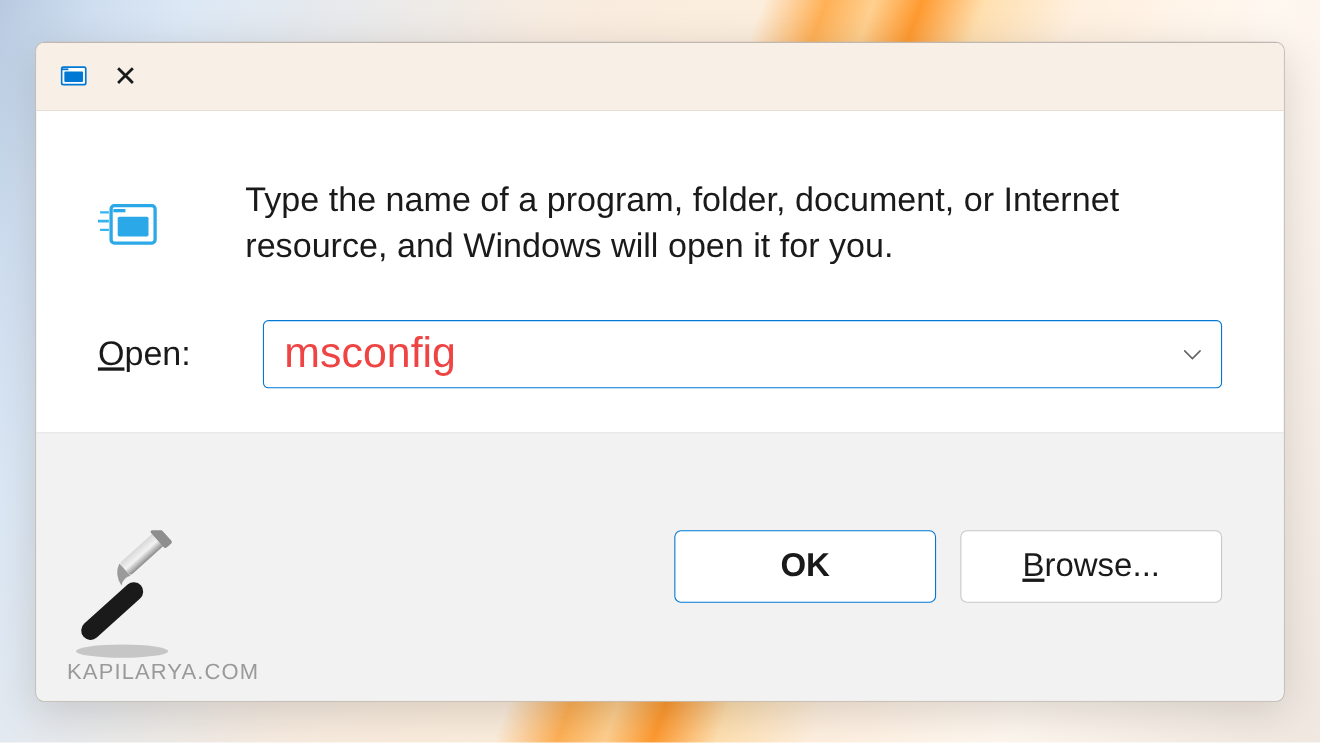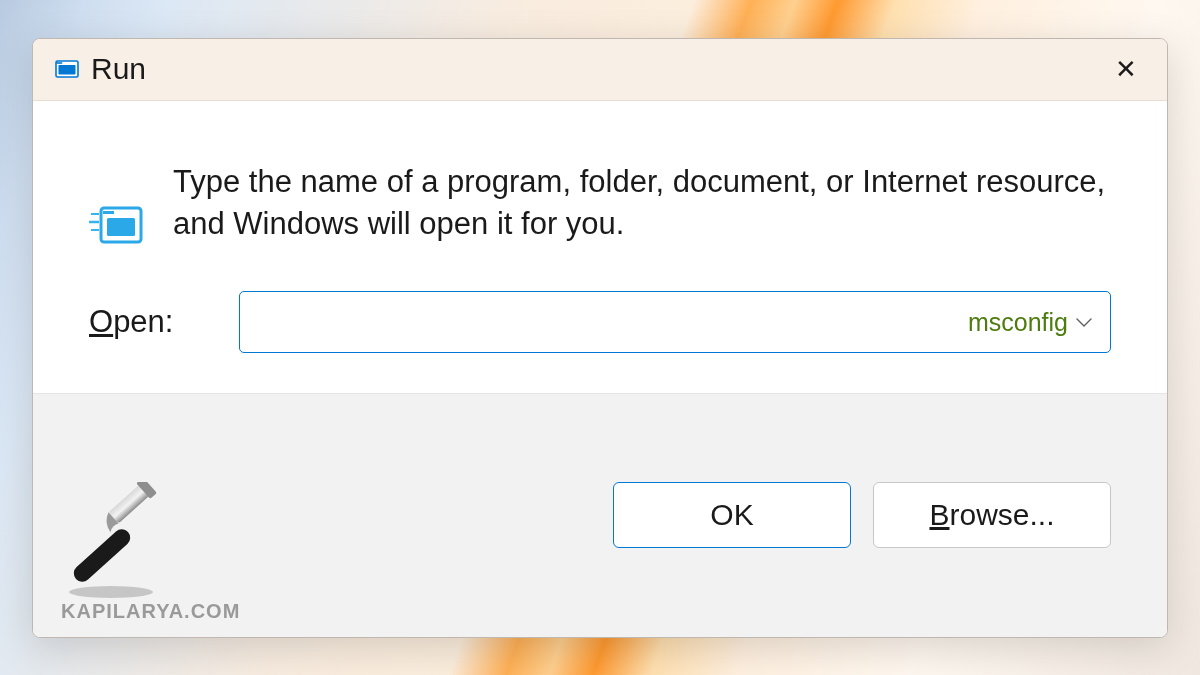--- a/index.html
+++ b/index.html
@@ -62,22 +62,22 @@
     }
     .content-upper {
       padding: 60px 56px 40px 56px;
       background: #ffffff;
       display: flex;
       flex-direction: column;
       gap: 45px;
     }
     .desc-row {
       display: flex;
-      align-items: flex-end;
-      gap: 30px;
+      align-items: center;
+      gap: 80px;
     }
     .run-big-icon {
       width: 54px;
       height: 40px;
       flex-shrink: 0;
       margin-top: 4px;
     }
     .desc-text {
       font-size: 31px;
       line-height: 1.38;
@@ -101,28 +101,27 @@
       border: 1.5px solid #0078d4;
       border-radius: 5px;
       display: flex;
       align-items: center;
       padding: 0 18px;
       background: #fff;
       position: relative;
     }
     .combo-input {
       flex: 1;
-      font-size: 25px;
-      color: #4d7c0f;
+      font-size: 39px;
+      color: #ef4444;
       border: none;
       outline: none;
       background: transparent;
       font-family: inherit;
       padding: 0;
-      text-align: right;
     }
     .combo-chevron {
       color: #606060;
       font-size: 18px;
       margin-left: 8px;
     }
     .content-lower {
       flex: 1;
       background: #f2f2f2;
       border-top: 1px solid #e5e5e5;
@@ -142,52 +141,52 @@
       font-size: 30px;
       color: #1a1a1a;
       cursor: pointer;
       font-family: inherit;
       display: flex;
       align-items: center;
       justify-content: center;
     }
     .dlg-btn.default {
       border-color: #0078d4;
+      font-weight: bold;
     }
     .dlg-btn .ul { text-decoration: underline; }
     .watermark {
       position: absolute;
       left: 28px;
       bottom: 14px;
       display: flex;
       flex-direction: column;
       align-items: flex-start;
       pointer-events: none;
     }
     .watermark-text {
       font-size: 20px;
       letter-spacing: 1px;
       color: #9a9a9a;
-      font-weight: 700;
+      font-weight: 400;
     }
   </style>
 </head>
 <body>
 
 <div class="dialog">
 
   <div class="titlebar">
     <span class="titlebar-icon">
       <svg viewBox="0 0 24 24" width="24" height="24">
         <rect x="1" y="4" width="22" height="16" rx="1.5" fill="#ffffff" stroke="#0078d4" stroke-width="1.6"></rect>
         <rect x="3.5" y="8" width="17" height="9.5" rx="0.8" fill="#0078d4"></rect>
         <rect x="1.2" y="5.2" width="6" height="1.6" fill="#0078d4"></rect>
       </svg>
     </span>
-    <span class="titlebar-text">Run</span>
     <span class="close-btn">
       <span>✕</span>
     </span>
   </div>
 
   <div class="content-upper">
 
     <div class="desc-row">
       <span class="run-big-icon">
         <svg viewBox="0 0 54 40" width="54" height="40">

